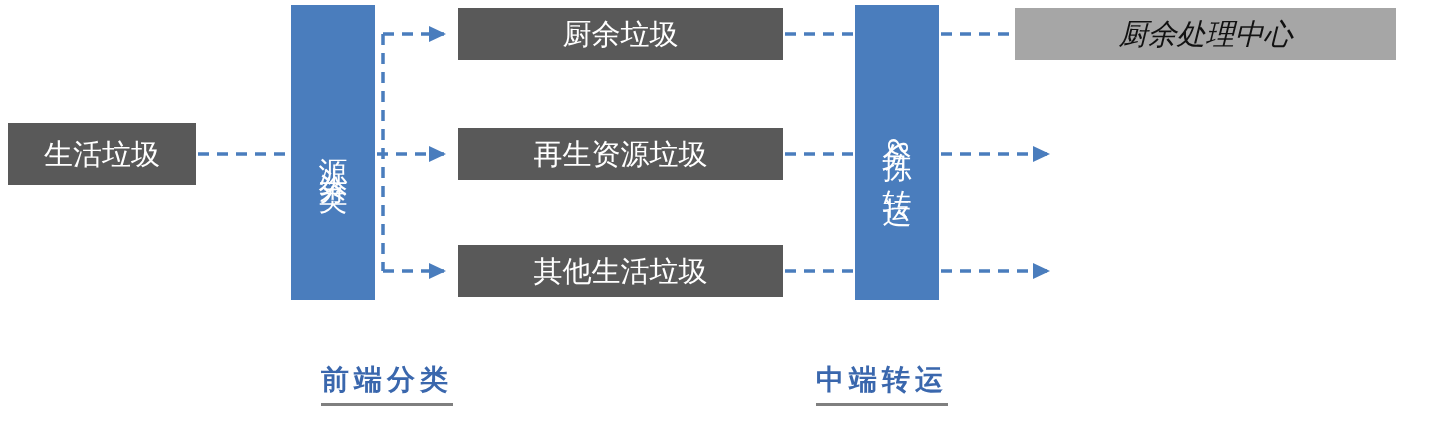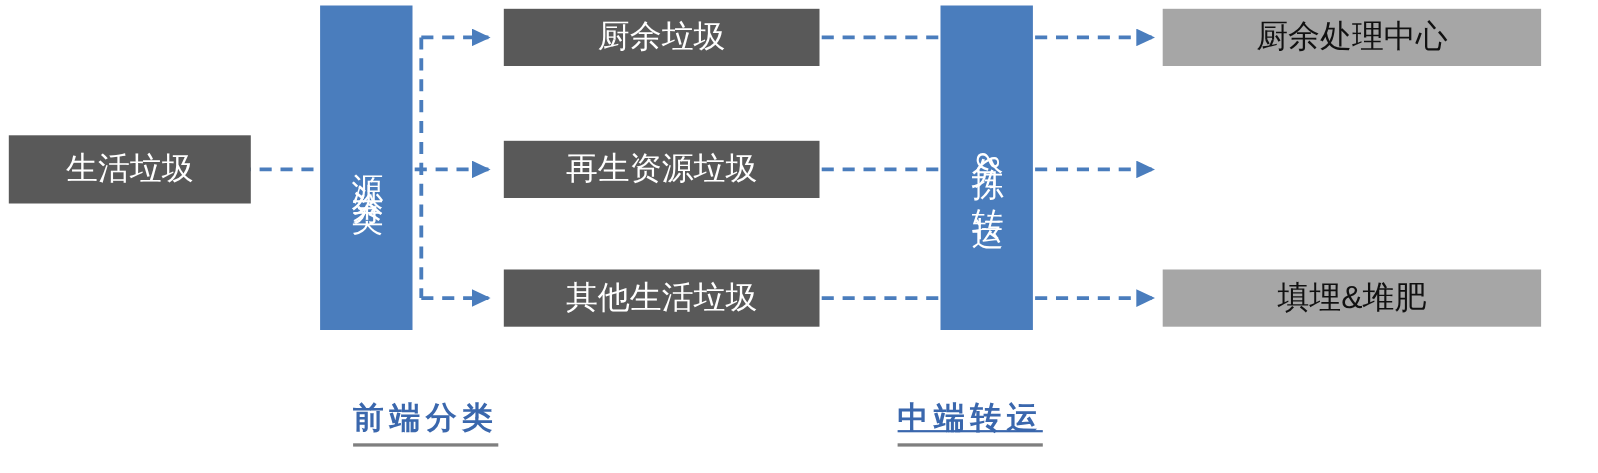--- a/index.html
+++ b/index.html
@@ -38,62 +38,62 @@
     display:flex;
     align-items:center;
     justify-content:center;
     font-size:29px;
     line-height:1;
     white-space:nowrap;
   }
   .dark{ background:var(--dark-box); color:#ffffff; }
   .light{ background:var(--light-box); color:#111111; }
 
-  .source-box{ left:8px; top:123px; width:220px; height:62px; }
+  .source-box{ left:8px; top:123px; width:188px; height:62px; }
 
   .bar{
     position:absolute;
     top:5px;
     width:84px;
     height:295px;
     background:var(--bar-blue);
     color:#ffffff;
     display:flex;
     align-items:center;
     justify-content:center;
     writing-mode:vertical-rl;
     text-orientation:mixed;
     font-size:29px;
     letter-spacing:9px;
     line-height:1;
   }
   .bar-front{ left:291px; }
   .bar-transfer{ left:855px; }
 
-  .mid-box{ left:458px; width:287px; height:52px; }
-  .end-box{ left:1057px; width:344px; height:52px; }
+  .mid-box{ left:458px; width:325px; height:52px; }
+  .end-box{ left:1015px; width:381px; height:52px;font-style:italic; }
   .row-1{ top:8px; }
   .row-2{ top:128px; }
   .row-3{ top:245px; }
 
   .stage-label{
     position:absolute;
     top:366px;
     transform:translateX(-50%);
     color:var(--label-blue);
     font-size:28px;
     font-weight:bold;
     letter-spacing:5px;
     line-height:1;
     padding-bottom:9px;
     border-bottom:3px solid var(--underline-gray);
     white-space:nowrap;
   }
   .stage-label-1{ left:387px; }
-  .stage-label-2{ left:882px;text-decoration:underline; }
+  .stage-label-2{ left:882px; }
   .stage-label-3{ left:1237px; }
 </style>
 </head>
 <body>
 
 <div class="canvas">
 
   <svg class="arrow-layer" viewBox="0 0 1453 430" xmlns="http://www.w3.org/2000/svg">
     <defs>
       <marker id="arrowhead" markerUnits="userSpaceOnUse" markerWidth="18" markerHeight="16" refX="15" refY="8" orient="auto">
@@ -117,18 +117,17 @@
 
   <div class="bar bar-front">源头分类</div>
 
   <div class="box dark mid-box row-1">厨余垃圾</div>
   <div class="box dark mid-box row-3">其他生活垃圾</div>
   <div class="box dark mid-box row-2">再生资源垃圾</div>
 
   <div class="bar bar-transfer">分拣&amp;转运</div>
 
   <div class="box light end-box row-1">厨余处理中心</div>
-  <div class="box light end-box row-3">填埋&amp;堆肥</div>
 
   <div class="stage-label stage-label-1">前端分类</div>
   <div class="stage-label stage-label-2">中端转运</div>
 
 </div>
 
 </body></html>

